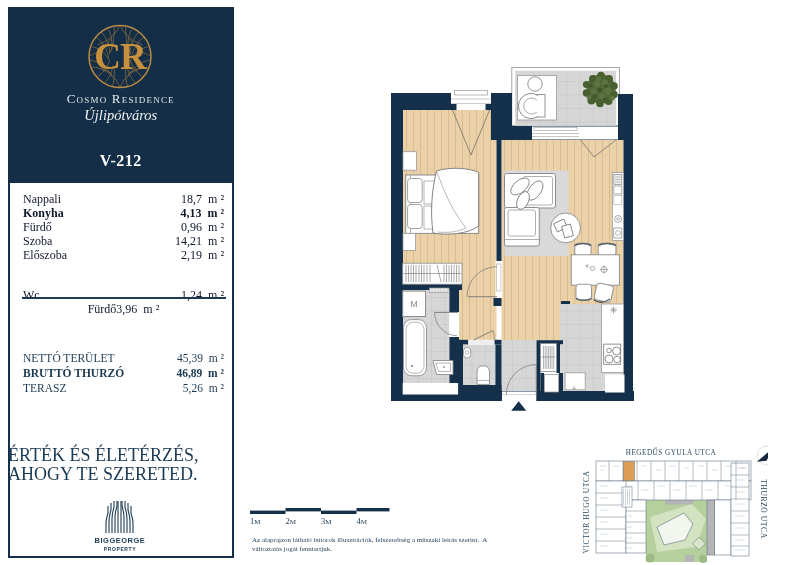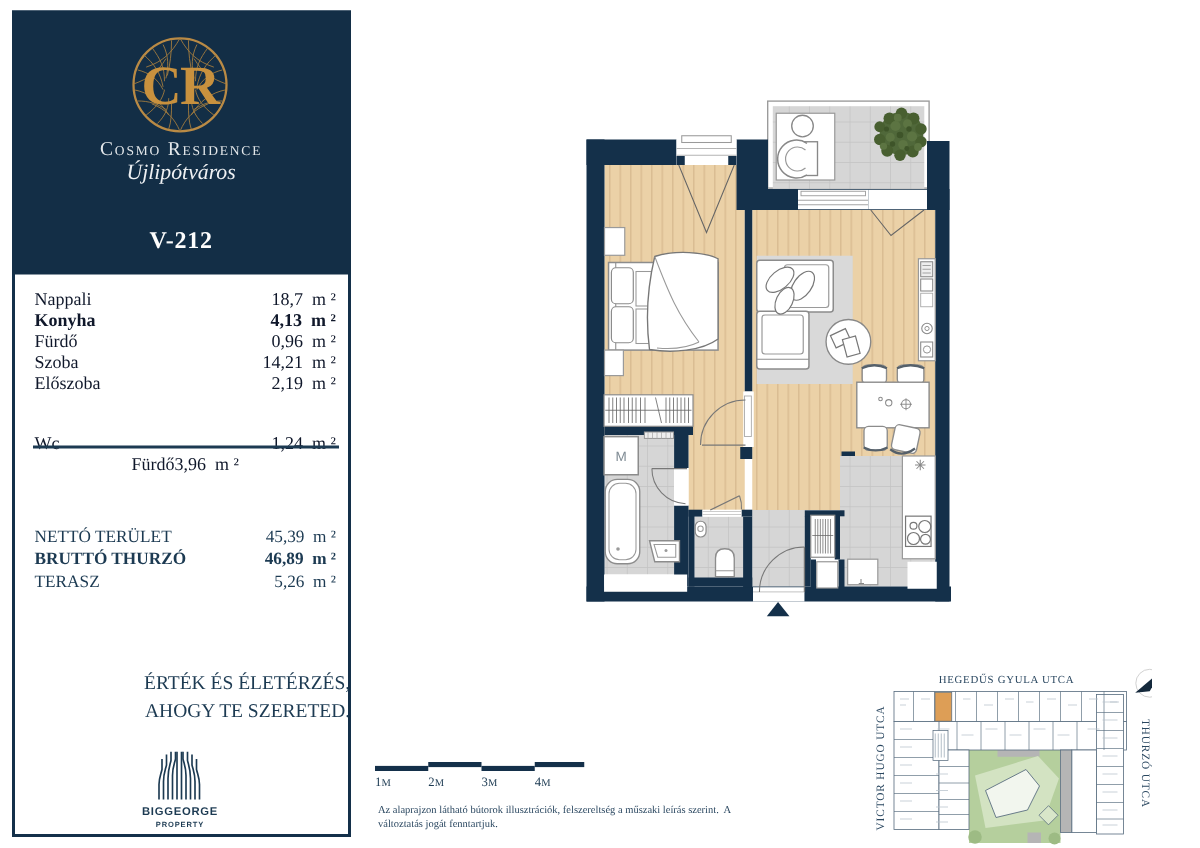--- a/index.html
+++ b/index.html
@@ -102,21 +102,21 @@
     <div style="display:flex;justify-content:space-between;height:15px;font-weight:bold;">
         <span>BRUTTÓ THURZÓ</span>
         <span>46,89&nbsp; m&nbsp;²</span>
       </div>
     <div style="display:flex;justify-content:space-between;height:15px;">
         <span>TERASZ</span>
         <span>5,26&nbsp; m&nbsp;²</span>
       </div>
   </div>
 
-  <div class="abs" style="left:8px;top:446px;width:225.5px;text-align:right;color:#1c3a52;font-size:13px;line-height:18.5px;">ÉRTÉK ÉS ÉLETÉRZÉS,<br>AHOGY TE SZERETED.</div>
+  <div class="abs" style="left:8px;top:446px;width:225.5px;text-align:left;color:#1c3a52;font-size:18px;line-height:18.5px;">ÉRTÉK ÉS ÉLETÉRZÉS,<br>AHOGY TE SZERETED.</div>
 
   <svg class="abs" style="left:90px;top:501px;" width="60" height="52" viewBox="0 0 60 52">
     <g stroke="#1c3a52" stroke-width="1.1" fill="none">
       <path d="M22 32 L22 18 C22 12 23 10 24 6 L24 0"></path>
       <path d="M25 32 L25 16 C25 11 26 9 27 5 L27 0"></path>
       <path d="M28 32 L28 14 L28 0"></path>
       <path d="M31 32 L31 14 L31 0"></path>
       <path d="M34 32 L34 16 C34 11 33 9 32 5 L32 0"></path>
       <path d="M37 32 L37 18 C37 12 36 10 35 6 L35 0"></path>
       <path d="M19 32 L19 20 C19 15 20 13 21 9 L21 2"></path>

